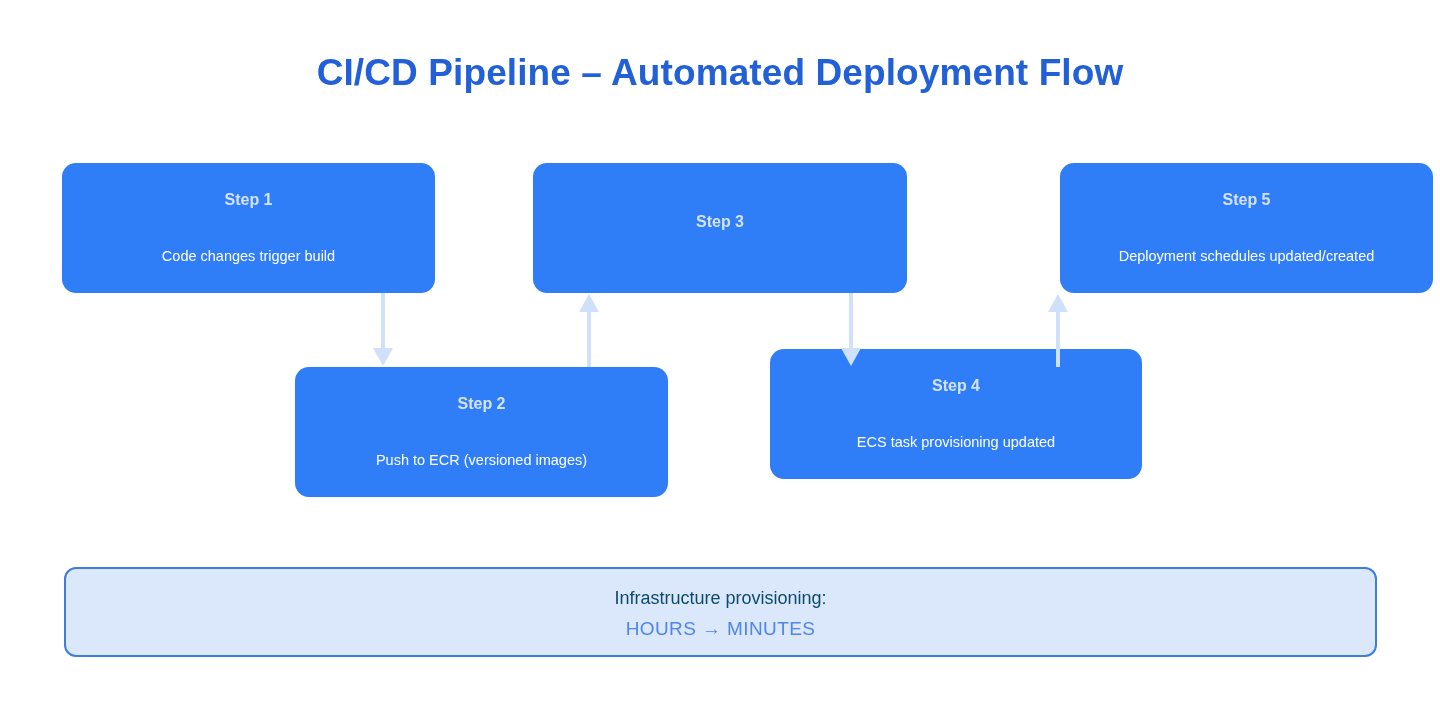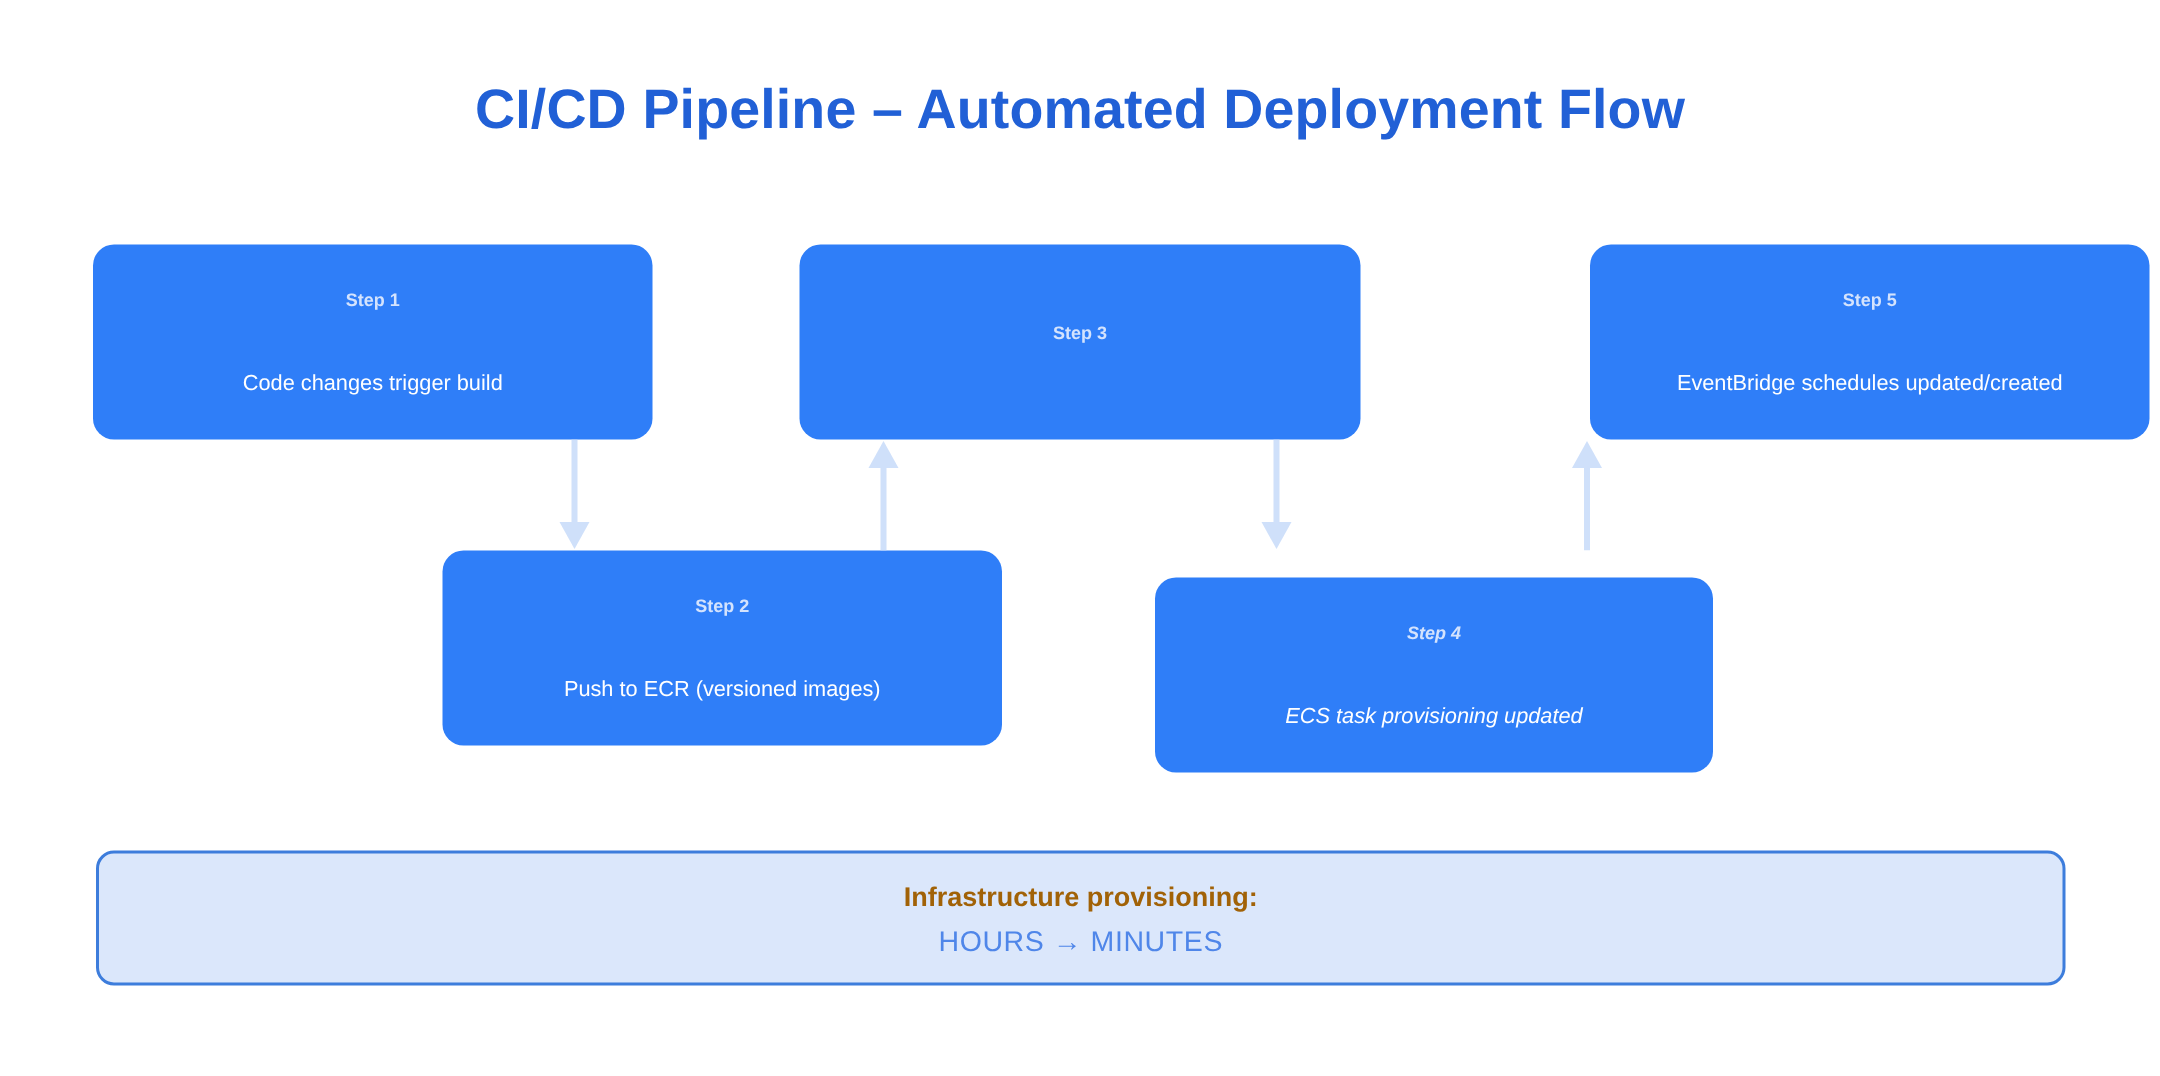--- a/index.html
+++ b/index.html
@@ -42,42 +42,42 @@
     background: #2f7ef8;
     border-radius: 14px;
     box-sizing: border-box;
     display: flex;
     flex-direction: column;
     align-items: center;
     justify-content: center;
     padding: 0 14px;
   }
   .step-box .step-title {
-    font-size: 12px;
+    font-size: 16px;
     font-weight: 700;
     color: #d4e3fd;
     line-height: 20px;
     margin-bottom: 13px;
     text-align: left;
     white-space: nowrap;
   }
   .step-box .step-desc {
     font-size: 14.5px;
     font-weight: 400;
     color: #ffffff;
     line-height: 19px;
     text-align: center;
     white-space: nowrap;
     margin-top: 24px;
   }
 
   #step-1 { left: 62px;   top: 163px; width: 373px; height: 130px; }
   #step-2 { left: 295px;  top: 367px; width: 373px; height: 130px; }
   #step-3 { left: 533px;  top: 163px; width: 374px; height: 130px; }
-  #step-4 { left: 770px;  top: 385px; width: 372px; height: 130px; font-style: italic; }
+  #step-4 { left: 770px;  top: 349px; width: 372px; height: 130px; }
   #step-5 { left: 1060px; top: 163px; width: 373px; height: 130px; }
 
   
   .connector {
     position: absolute;
   }
   .connector svg { display: block; }
 
   #connector-1-2 { left: 372px;  top: 293px; }
   #connector-2-3 { left: 578px;  top: 293px; }
@@ -95,22 +95,22 @@
     background: #dbe7fb;
     border: 2px solid #3d7ddc;
     border-radius: 12px;
     display: flex;
     flex-direction: column;
     align-items: center;
     justify-content: center;
   }
   #summary-banner .banner-title {
     font-size: 18px;
-    font-weight: 700;
-    color: #a16207;
+    font-weight: 400;
+    color: #0c4a6e;
     line-height: 23px;
     margin-bottom: 10px;
     text-align: center;
     white-space: nowrap;
   }
   #summary-banner .banner-sub {
     font-size: 19px;
     font-weight: 400;
     color: #4f86e9;
     line-height: 18px;
@@ -140,21 +140,21 @@
     <div class="step-title">Step 3</div>
   </div>
 
   <div class="step-box" id="step-4">
     <div class="step-title">Step 4</div>
     <div class="step-desc">ECS task provisioning updated</div>
   </div>
 
   <div class="step-box" id="step-5">
     <div class="step-title">Step 5</div>
-    <div class="step-desc">EventBridge schedules updated/created</div>
+    <div class="step-desc">Deployment schedules updated/created</div>
   </div>
 
   <div class="connector" id="connector-1-2">
     <svg width="22" height="74" viewBox="0 0 22 74">
       <rect x="9" y="0" width="4" height="57" fill="#cfe0fa"></rect>
       <polygon points="11,73 1,55 21,55" fill="#cfe0fa"></polygon>
     </svg>
   </div>
 
   <div class="connector" id="connector-2-3">

